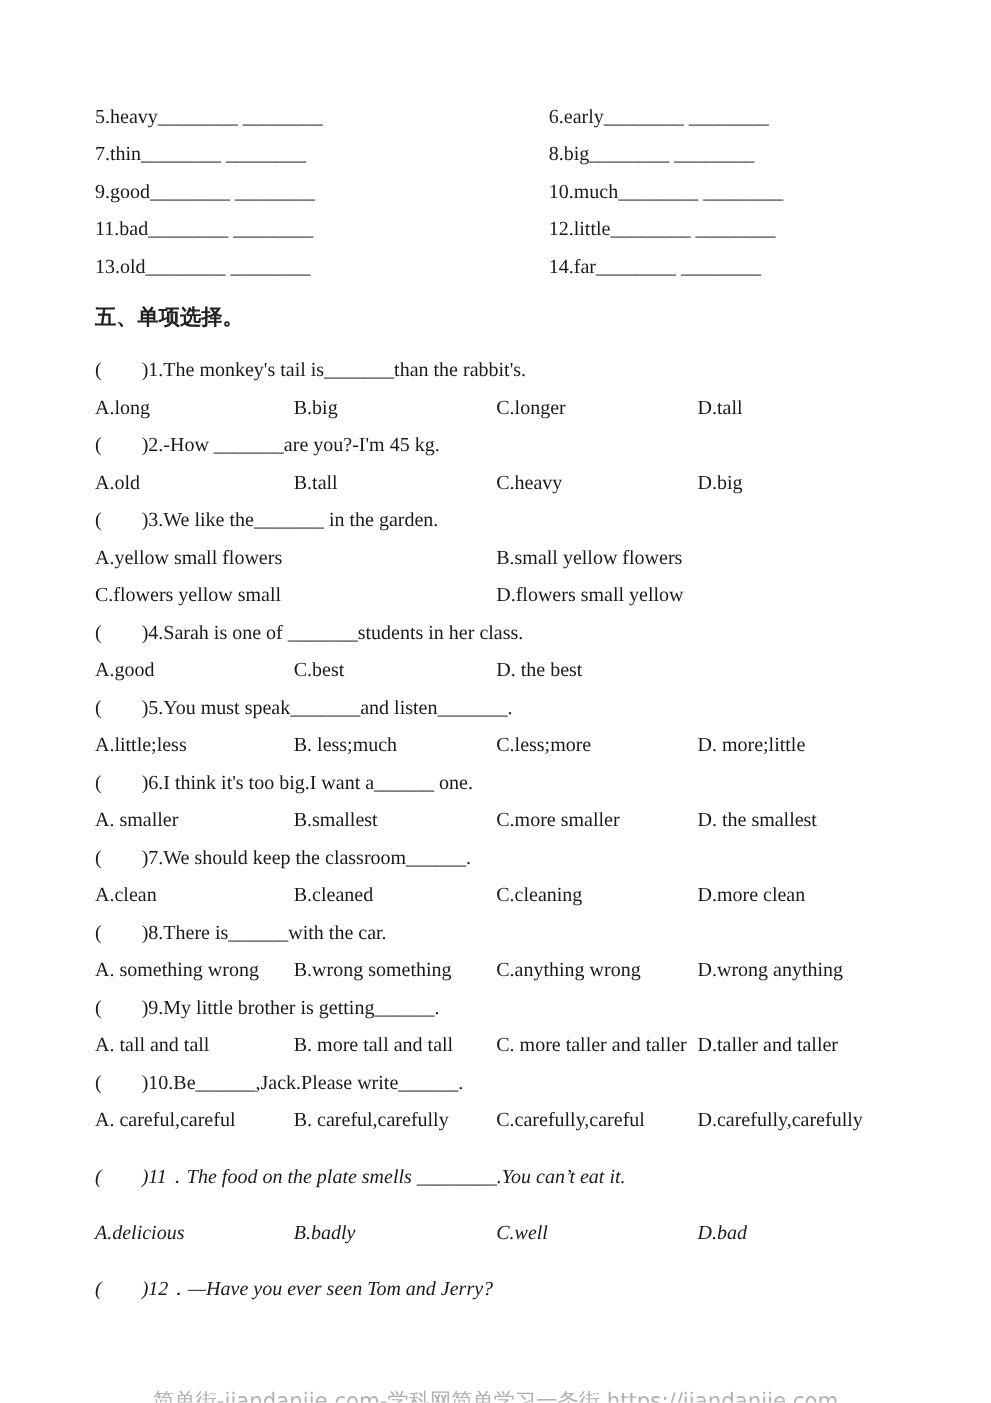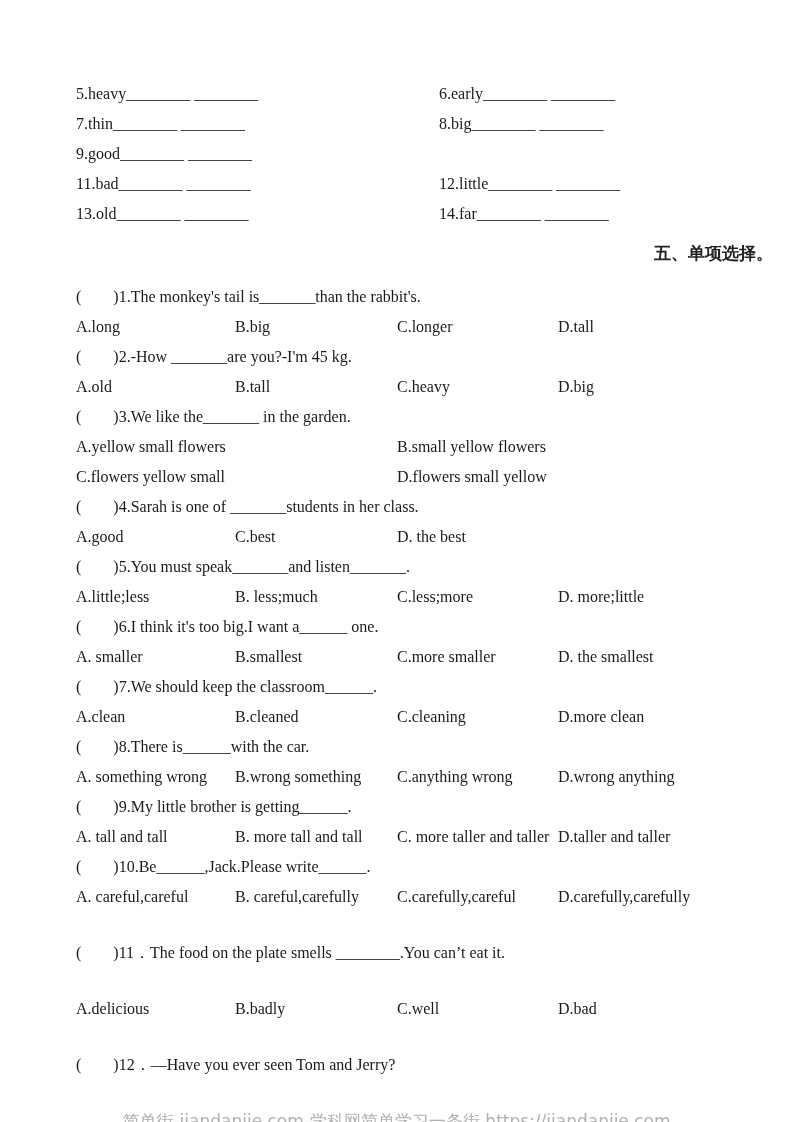--- a/index.html
+++ b/index.html
@@ -27,40 +27,40 @@
     white-space: pre-wrap;
     gap: 44px;
   }
   .heading {
     margin: 10px 0 13px 0;
     line-height: 30px;
     font-family: "Liberation Sans", "DejaVu Sans", sans-serif;
     font-weight: bold;
     font-size: 17px;
     color: #222222;
-    text-align: right;
   }
   .q {
     line-height: 30px;
     white-space: pre-wrap;
   }
   .opts4 {
     display: grid;
     grid-template-columns: 159px 162px 161px 1fr;
     line-height: 30px;
     white-space: pre-wrap;
   }
   .opts2 {
     display: grid;
     grid-template-columns: 321px 1fr;
     line-height: 30px;
     white-space: pre-wrap;
   }
   .gap-lg {
-    margin-top: 26px;
+    margin-top: 15px;
+    font-style: italic;
   }
   .footer {
     position: absolute;
     left: 0;
     right: 0;
     top: 1106px;
     line-height: 30px;
     text-align: center;
     font-family: "DejaVu Sans", "Liberation Sans", sans-serif;
     font-size: 17px;
@@ -75,20 +75,21 @@
   <div class="pair-row">
     <span>5.heavy________ ________</span>
     <span>6.early________ ________</span>
   </div>
   <div class="pair-row">
     <span>7.thin________ ________</span>
     <span>8.big________ ________</span>
   </div>
   <div class="pair-row">
     <span>9.good________ ________</span>
+    <span>10.much________ ________</span>
   </div>
   <div class="pair-row">
     <span>11.bad________ ________</span>
     <span>12.little________ ________</span>
   </div>
   <div class="pair-row">
     <span>13.old________ ________</span>
     <span>14.far________ ________</span>
   </div>
 

